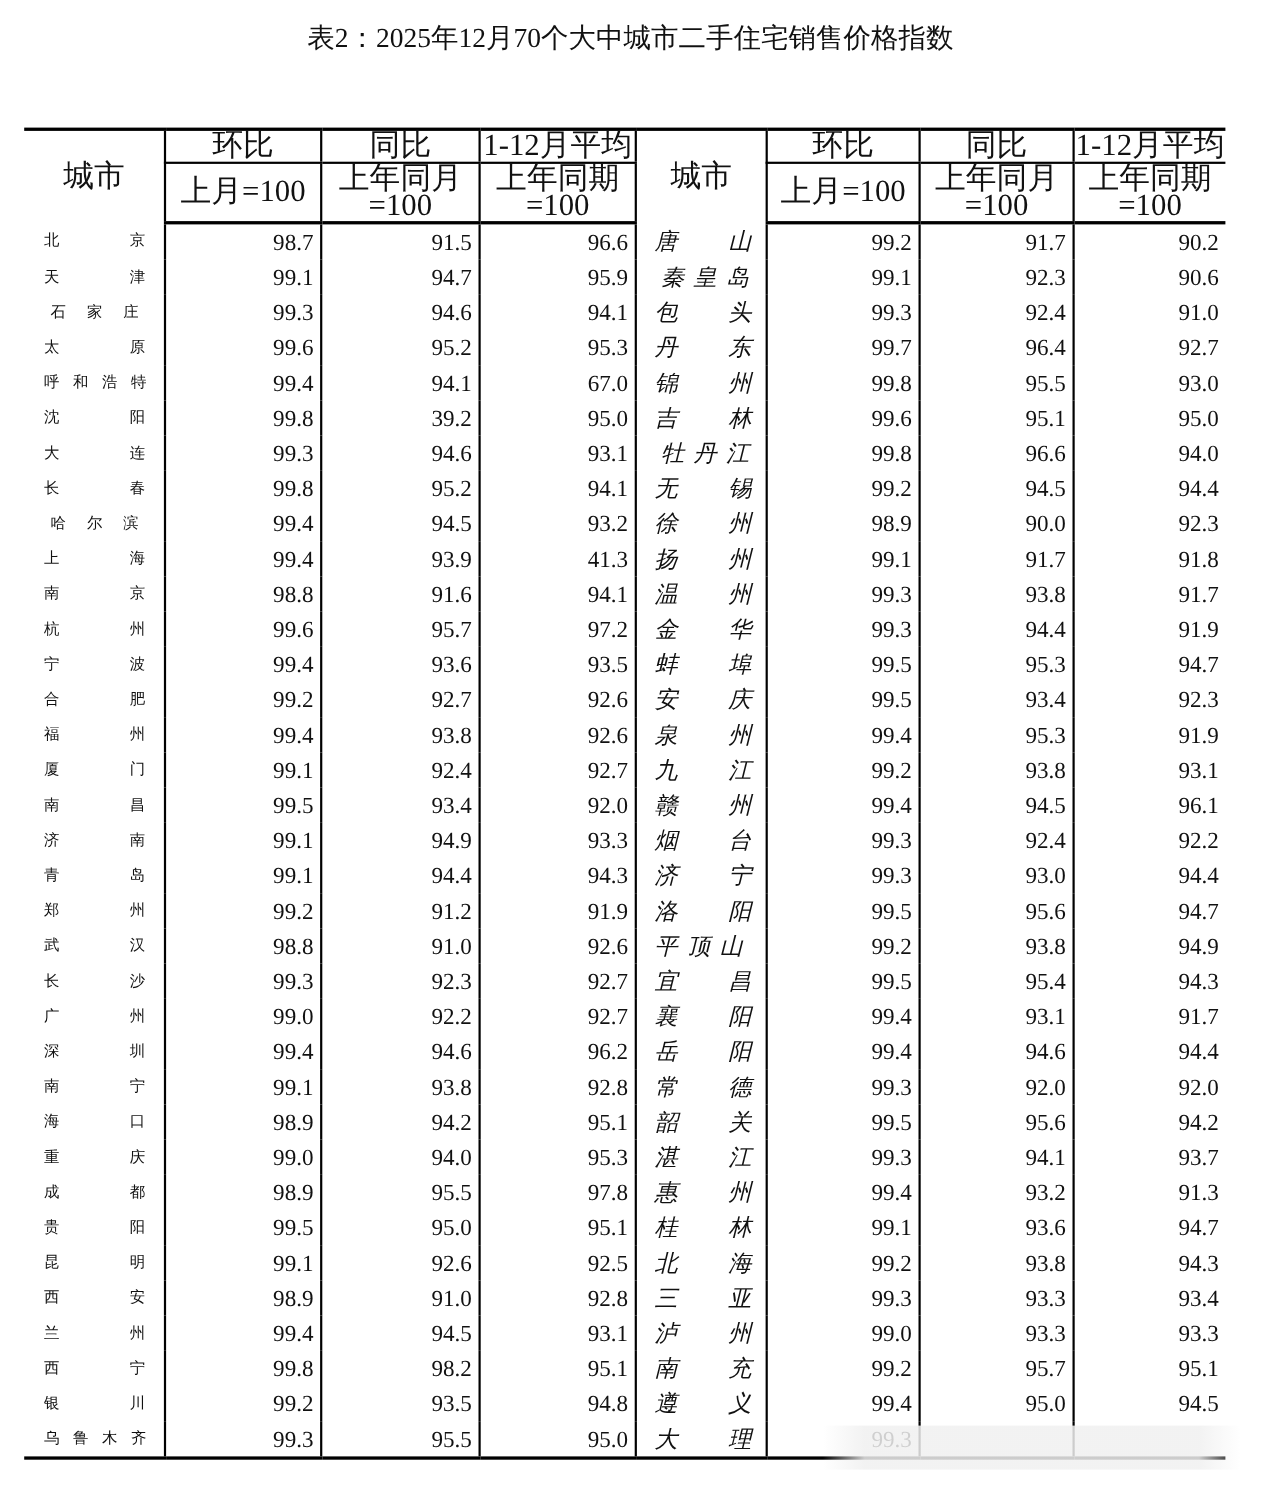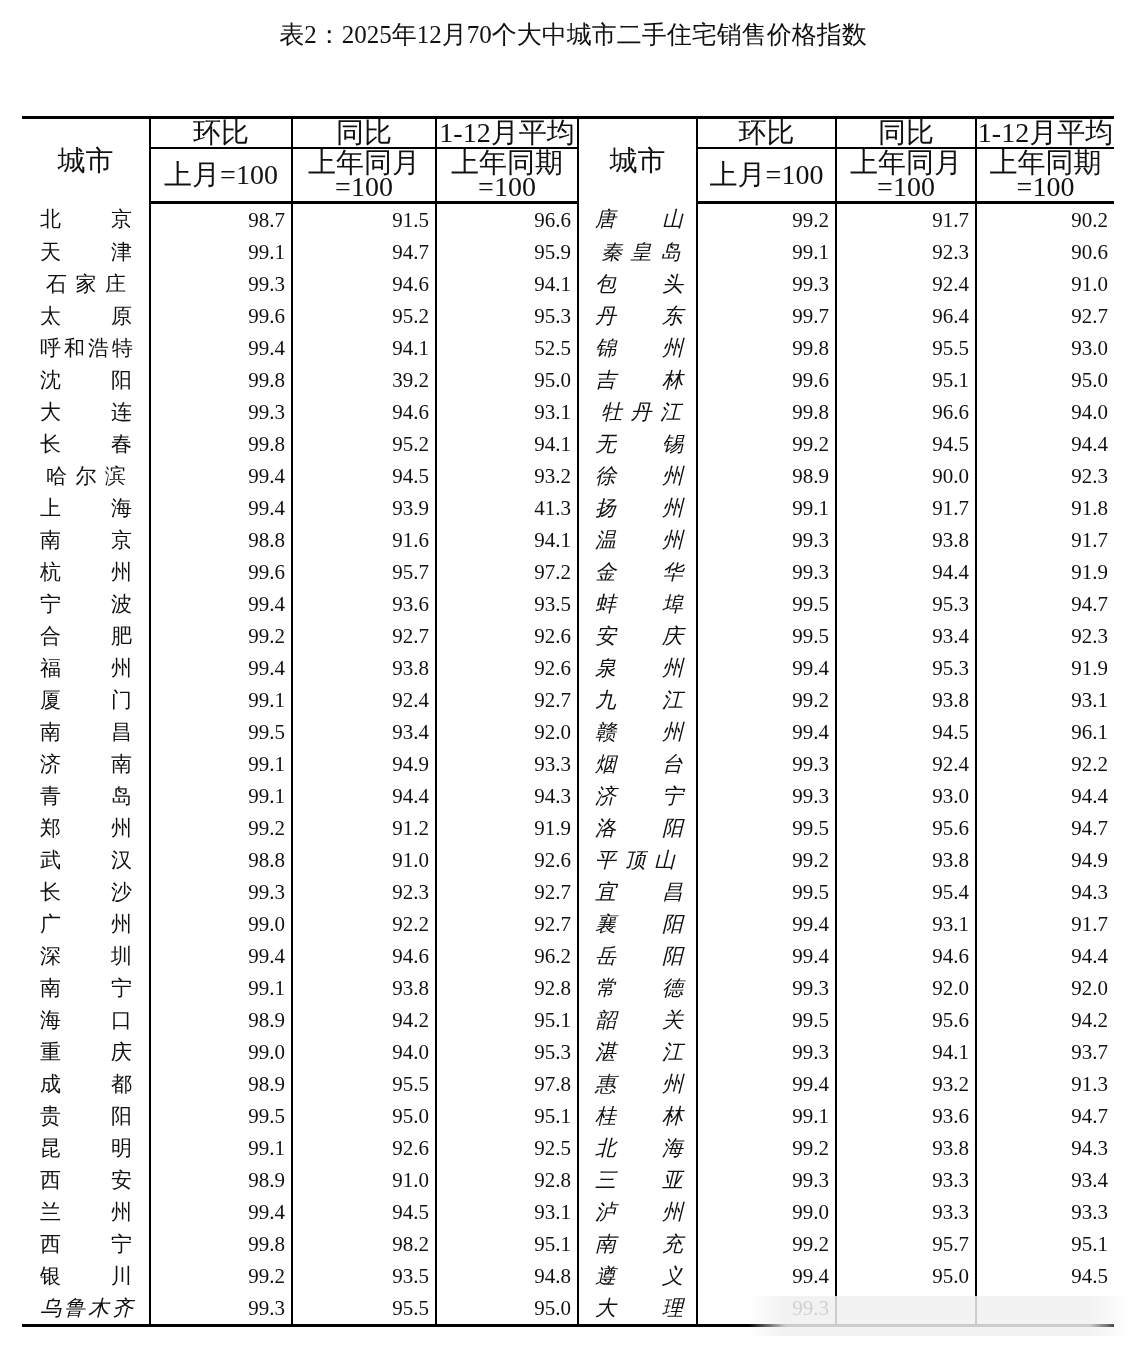--- a/index.html
+++ b/index.html
@@ -18,21 +18,21 @@
   table.main col.c-num5 { width: 140px; }
   table.main col.c-num6 { width: 138px; }
   thead tr.h1 th { border-top: 3px solid #000; height: 28px; }
   thead th { font-weight: normal; font-size: 28px; text-align: center; vertical-align: middle;
              padding: 0; line-height: 24px; }
   thead tr.h1 th.num { border-bottom: 2px solid #000; }
   thead tr.h2 th { height: 52px; border-bottom: 3px solid #000; }
   th.vline, td.vline { border-left: 2px solid #000; }
   tbody td { height: 32px; padding: 0; font-size: 21px; vertical-align: middle; }
   tbody tr:last-child td { border-bottom: 3px solid #000; }
-  td.city { text-align: left; padding-left: 18px; font-size: 21px; }
+  td.city { text-align: left; padding-left: 18px; font-size: 14px; }
   td.city span { display: inline-block; width: 92px; text-align: justify; text-align-last: justify; }
   td.city2 { text-align: left; padding-left: 16px; font-style: italic; }
   td.city2 span { display: inline-block; width: 88px; text-align: justify; text-align-last: justify; }
   td.num { text-align: right; padding-right: 6px; }
   .watermark { position: absolute; left: 748px; top: 1296px; width: 380px; height: 40px;
                background: linear-gradient(to right, rgba(255,255,255,0.0), rgba(240,240,240,0.85) 10%, rgba(240,240,240,0.85) 90%, rgba(255,255,255,0)); }
 </style>
 </head>
 <body>
 
@@ -107,21 +107,21 @@
         <td class="num vline">95.3</td>
         <td class="city2 vline"><span>丹东</span></td>
         <td class="num vline">99.7</td>
         <td class="num vline">96.4</td>
         <td class="num vline">92.7</td>
       </tr>
       <tr>
         <td class="city"><span style="width: 92px; text-align-last: justify; letter-spacing: -1px;">呼和浩特</span></td>
         <td class="num vline">99.4</td>
         <td class="num vline">94.1</td>
-        <td class="num vline">52.5</td>
+        <td class="num vline">67.0</td>
         <td class="city2 vline"><span>锦州</span></td>
         <td class="num vline">99.8</td>
         <td class="num vline">95.5</td>
         <td class="num vline">93.0</td>
       </tr>
       <tr>
         <td class="city"><span>沈阳</span></td>
         <td class="num vline">99.8</td>
         <td class="num vline">39.2</td>
         <td class="num vline">95.0</td>
@@ -404,21 +404,21 @@
         <td class="city"><span>银川</span></td>
         <td class="num vline">99.2</td>
         <td class="num vline">93.5</td>
         <td class="num vline">94.8</td>
         <td class="city2 vline"><span>遵义</span></td>
         <td class="num vline">99.4</td>
         <td class="num vline">95.0</td>
         <td class="num vline">94.5</td>
       </tr>
       <tr>
-        <td class="city"><span style="width: 92px; text-align-last: justify; letter-spacing: -1px; font-style: italic;">乌鲁木齐</span></td>
+        <td class="city"><span style="width: 92px; text-align-last: justify; letter-spacing: -1px;">乌鲁木齐</span></td>
         <td class="num vline">99.3</td>
         <td class="num vline">95.5</td>
         <td class="num vline">95.0</td>
         <td class="city2 vline"><span>大理</span></td>
         <td class="num vline">99.3</td>
         <td class="num vline"></td>
         <td class="num vline"></td>
       </tr>
     </tbody>
 </table>

